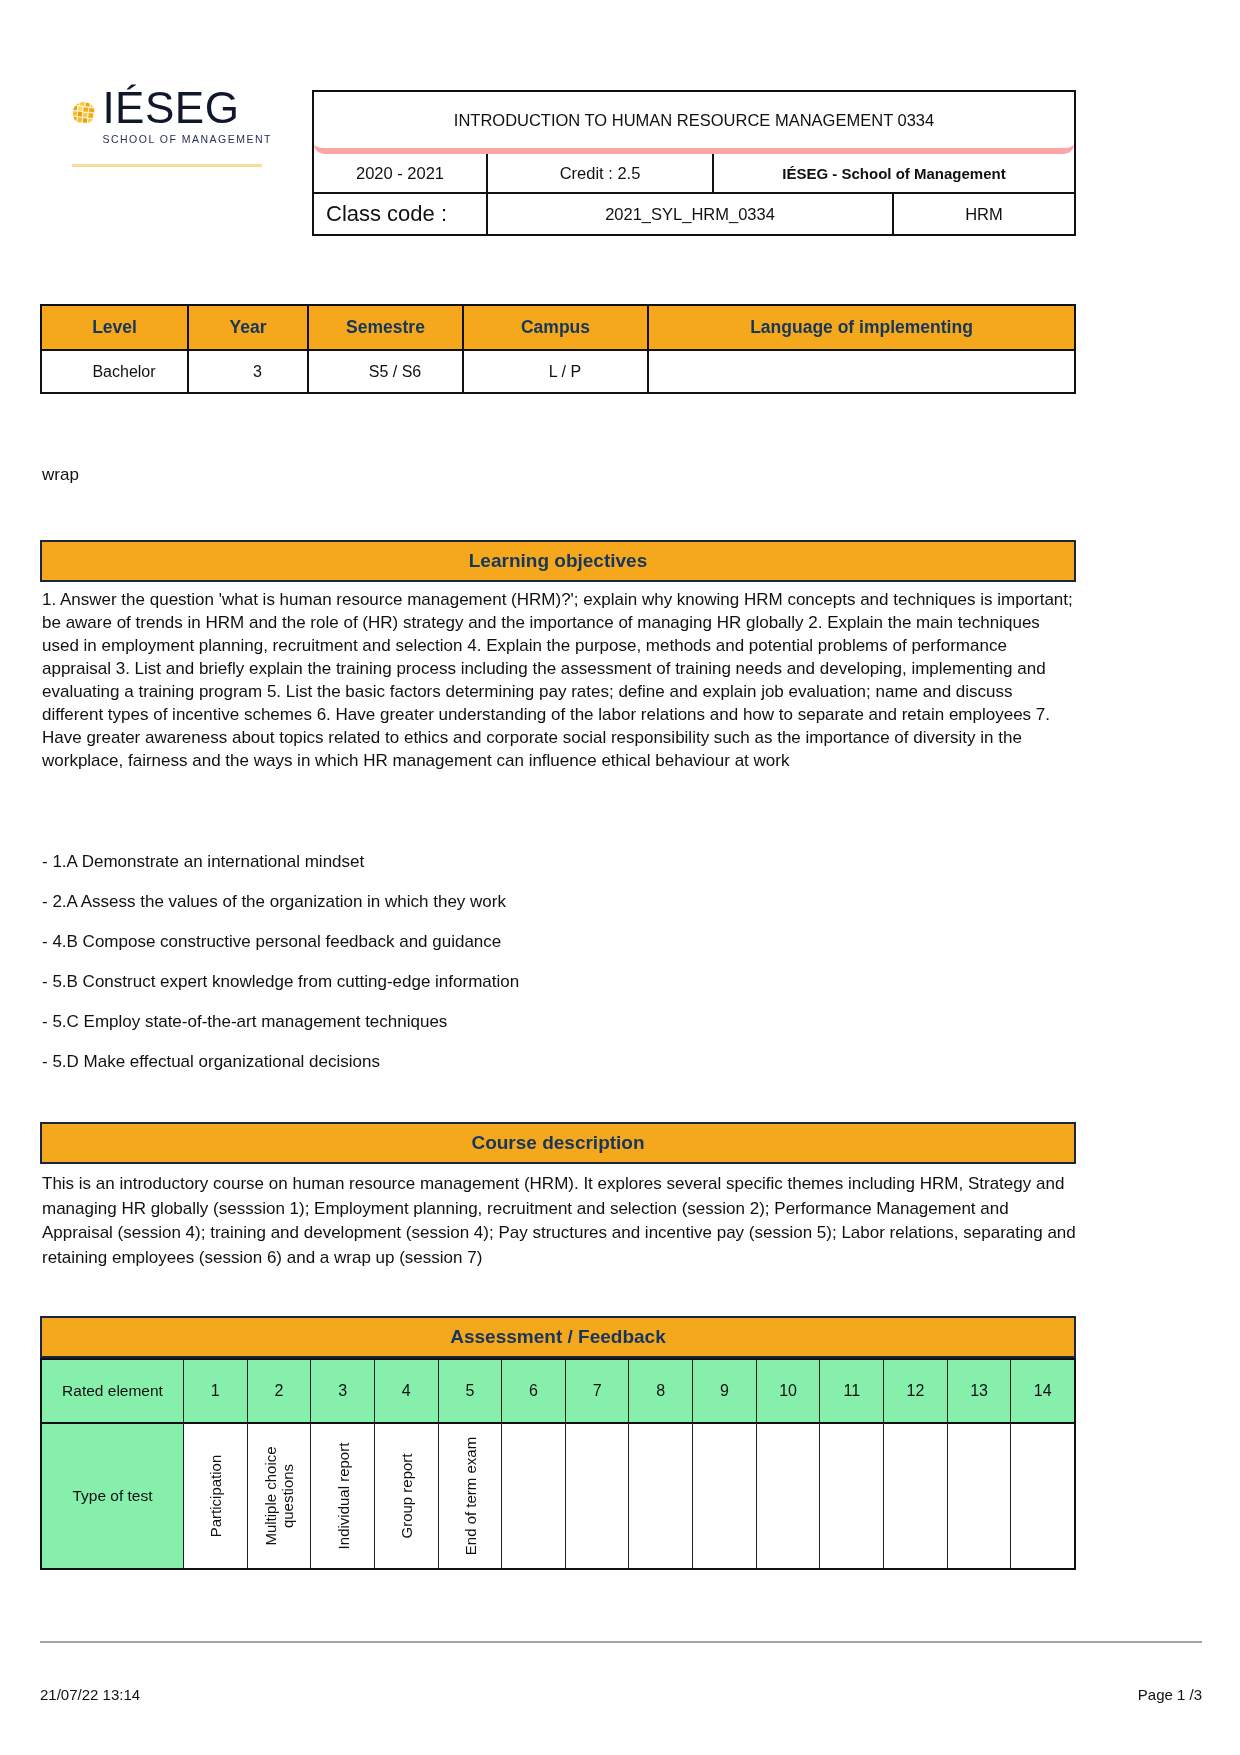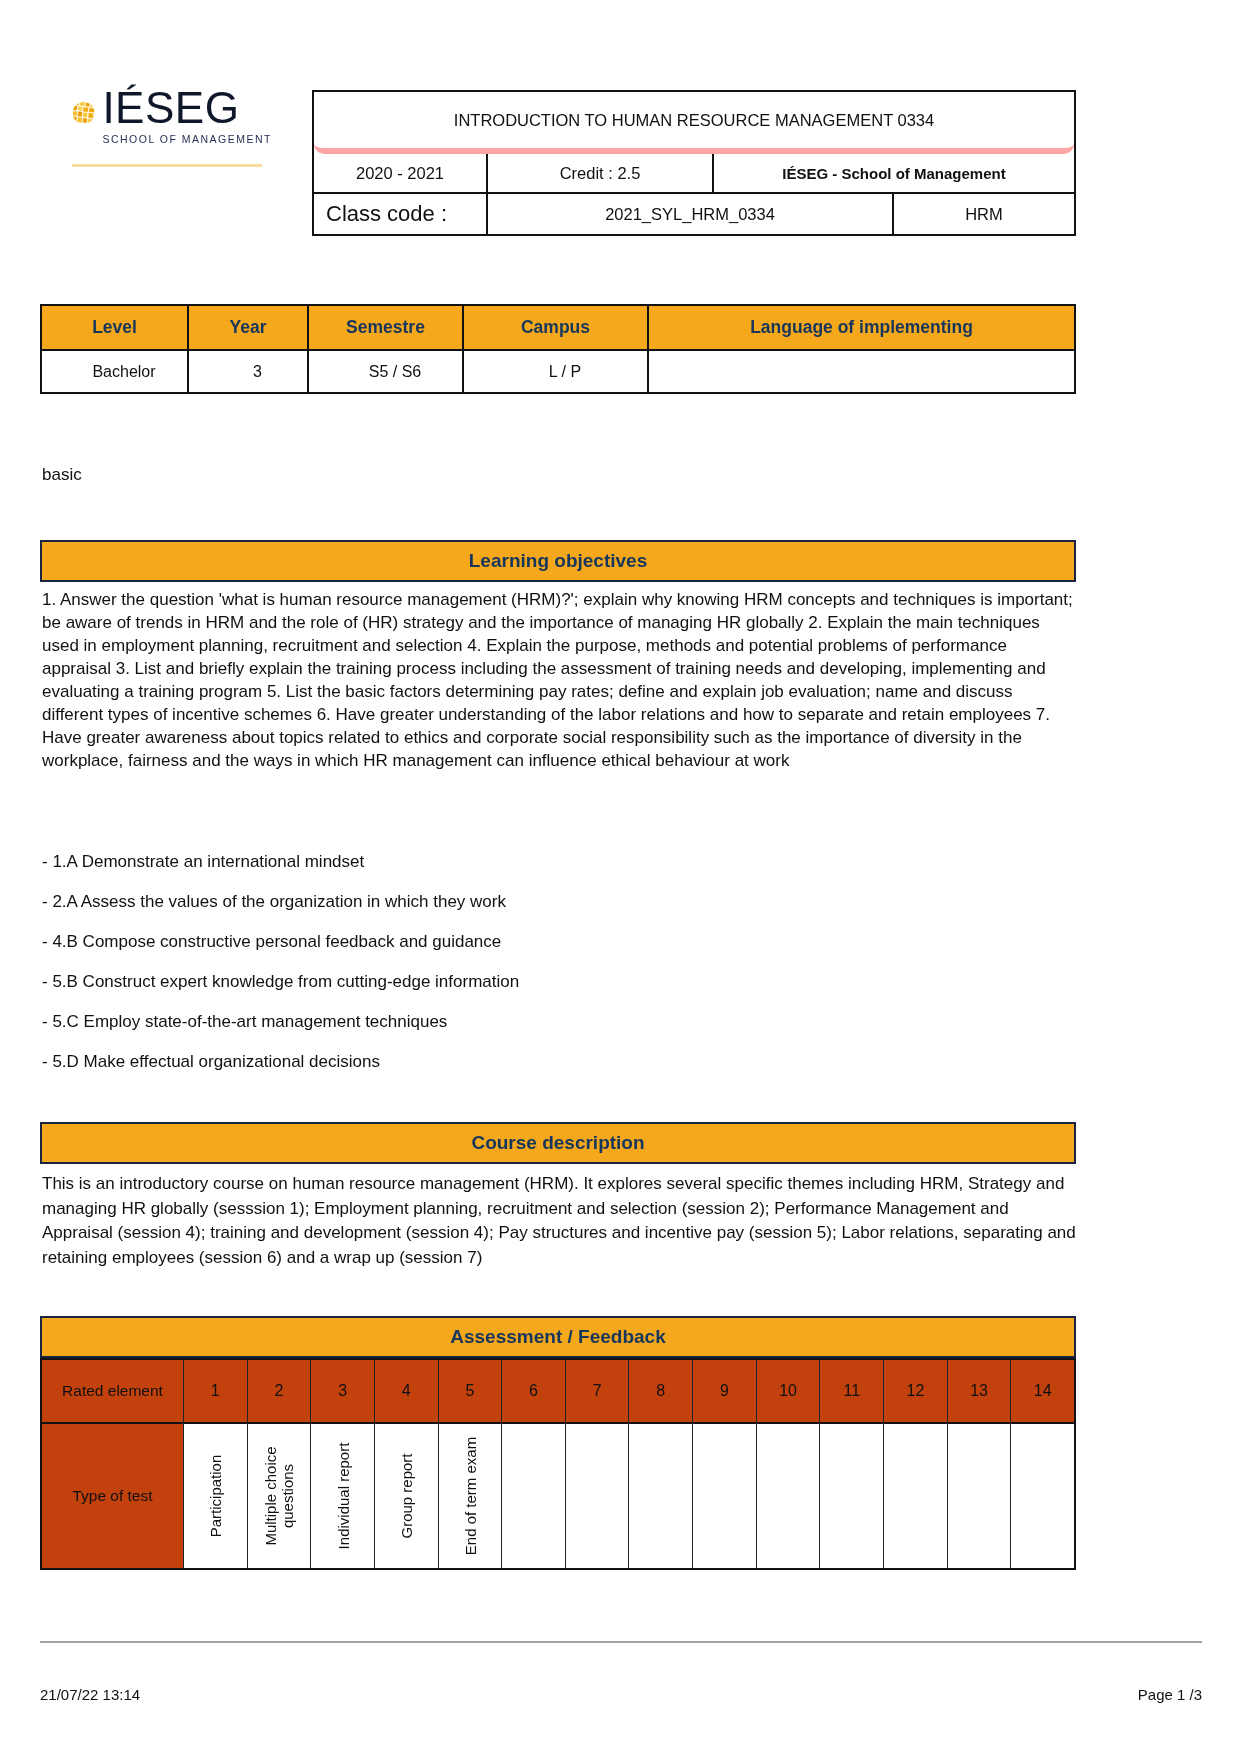--- a/index.html
+++ b/index.html
@@ -42,21 +42,21 @@
   .bullets { position:absolute; left:42px; top:851px; width:1000px; }
   .bullet { font-size:17px; line-height:22px; margin-bottom:18px; }
 
   
   .assess-table { position:absolute; left:40px; top:1358px; width:1036px; display:grid;
                   grid-template-columns:141px repeat(14, 1fr); grid-template-rows:62px 146px;
                   border:2px solid #111; }
   .a-cell { border-left:1px solid #222; display:flex; align-items:center; justify-content:center; }
   .a-cell.first-col { border-left:none; }
   .a-row2 { border-top:2px solid #111; }
-  .a-gray { background:#c2410c; }
+  .a-gray { background:#86efac; }
   .a-num { font-size:16px; }
   .a-label { font-size:15.5px; text-align:center; }
   .rot-wrap { position:relative; overflow:hidden; }
   .rot { position:absolute; top:50%; left:50%; transform:translate(-50%,-50%) rotate(-90deg);
          width:138px; text-align:center; font-size:15px; line-height:17px; }
 
   
   .footer-line { position:absolute; left:40px; top:1641px; width:1162px; height:2px; background:#A3A3A3; }
   .footer { position:absolute; left:40px; top:1686px; width:1162px; display:flex; justify-content:space-between; font-size:15px; }
 </style>
@@ -118,21 +118,21 @@
       <div class="i-cell i-head no-t">Semestre</div>
       <div class="i-cell i-head no-t">Campus</div>
       <div class="i-cell i-head no-t">Language of implementing</div>
       <div class="i-cell i-val no-l">Bachelor</div>
       <div class="i-cell i-val">3</div>
       <div class="i-cell i-val">S5 / S6</div>
       <div class="i-cell i-val">L / P</div>
       <div class="i-cell i-val"></div>
     </div>
 
-  <div class="body-text" style="top:463px;">basic</div>
+  <div class="body-text" style="top:463px;">wrap</div>
 
   <div class="banner" style="top:540px;">Learning objectives</div>
   <div class="body-text" style="top:588px;">1. Answer the question 'what is human resource management (HRM)?'; explain why knowing HRM concepts and techniques is important; be aware of trends in HRM and the role of (HR) strategy and the importance of managing HR globally 2. Explain the main techniques used in employment planning, recruitment and selection 4. Explain the purpose, methods and potential problems of performance appraisal 3. List and briefly explain the training process including the assessment of training needs and developing, implementing and evaluating a training program 5. List the basic factors determining pay rates; define and explain job evaluation; name and discuss different types of incentive schemes 6. Have greater understanding of the labor relations and how to separate and retain employees 7. Have greater awareness about topics related to ethics and corporate social responsibility such as the importance of diversity in the workplace, fairness and the ways in which HR management can influence ethical behaviour at work</div>
   <div class="bullets" id="lo-bullets">
       <div class="bullet">- 1.A Demonstrate an international mindset</div>
       <div class="bullet">- 2.A Assess the values of the organization in which they work</div>
       <div class="bullet">- 4.B Compose constructive personal feedback and guidance</div>
       <div class="bullet">- 5.B Construct expert knowledge from cutting-edge information</div>
       <div class="bullet">- 5.C Employ state-of-the-art management techniques</div>
       <div class="bullet">- 5.D Make effectual organizational decisions</div>

